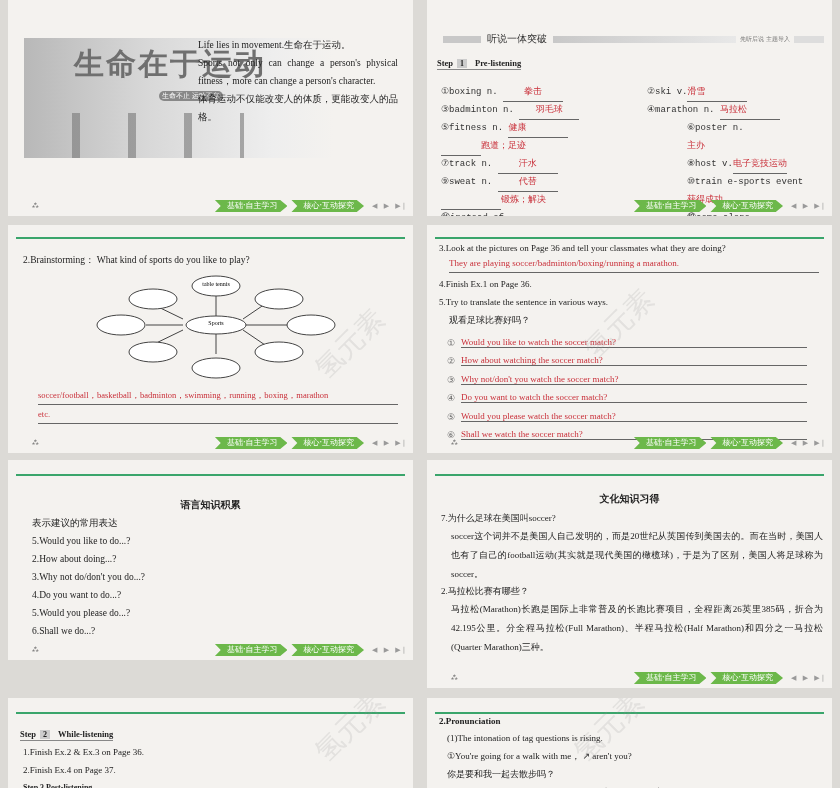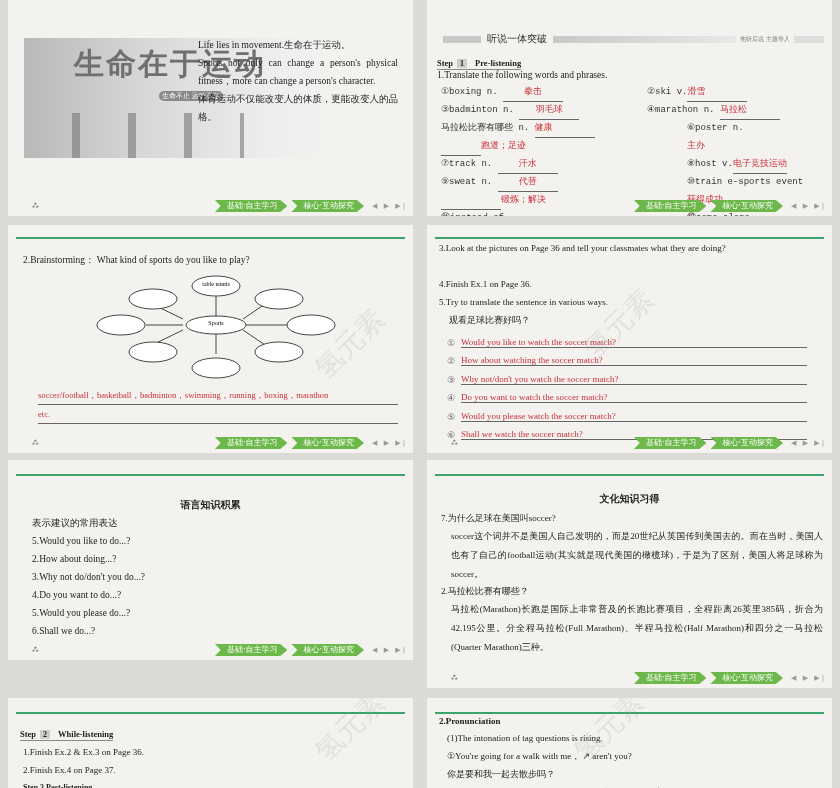--- a/index.html
+++ b/index.html
@@ -47,32 +47,31 @@
   <div style="position:absolute; left:8px; top:34px; right:8px; height:14px; display:flex; align-items:center;padding-left:8px;">
     <div style="width:38px; height:7px; background:#c8c8c8;"></div>
     <div style="font-family:'DejaVu Sans',sans-serif; font-size:10px; color:#333; margin:0 6px;">听说一体突破</div>
     <div style="flex:1; height:7px; background:linear-gradient(90deg,#c8c8c8,#e8e8e8);"></div>
     <div style="font-family:'DejaVu Sans',sans-serif; font-size:6px; color:#777; margin:0 4px;">先听后说  主题导入</div>
     <div style="width:30px; height:7px; background:#ddd;"></div>
   </div>
   <div style="position:absolute; left:10px; top:54px;">
     <span class="step"><span>Step</span><span class="stepnum">1</span><span>Pre-listening</span></span>
   </div>
-  <div class="txt" style="position:absolute; left:10px; top:68px;">1.Translate the following words and phrases.</div>
   <div class="mono" style="position:absolute; left:14px; top:86px; width:380px; line-height:17px; color:#333;">
     <div style="display:flex;">
         <span style="width:206px;"><span>①boxing n.</span> <span class="ul red" style="width:60px; text-align:center;">拳击</span></span>
         <span><span>②ski v.</span><span class="ul red" style="width:60px;">滑雪</span></span>
       </div>
     <div style="display:flex;">
         <span style="width:206px;"><span>③badminton n.</span> <span class="ul red" style="width:60px; text-align:center;">羽毛球</span></span>
         <span><span>④marathon n.</span> <span class="ul red" style="width:60px;">马拉松</span></span>
       </div>
     <div style="display:flex;">
-        <span style="width:246px;"><span>马拉松比赛有哪些 n.</span> <span class="ul red" style="width:60px;">健康</span></span>
+        <span style="width:246px;"><span>⑤fitness n.</span> <span class="ul red" style="width:60px;">健康</span></span>
         <span>⑥poster n.</span>
       </div>
     <div style="display:flex;">
         <span style="width:246px;"><span class="ul" style="width:40px;">&nbsp;</span><span class="red">跑道；足迹</span></span>
         <span class="red">主办</span>
       </div>
     <div style="display:flex;">
         <span style="width:246px;"><span>⑦track n.</span> <span class="ul red" style="width:60px; text-align:center;">汗水</span></span>
         <span><span>⑧host v.</span><span class="ul red">电子竞技运动</span></span>
       </div>
@@ -129,20 +128,21 @@
     <div class="navtag">基础·自主学习</div>
     <div class="navtag">核心·互动探究</div>
     <div class="navarrows">◀ ▶ ▶|</div>
   </div>
   <div class="watermark" style="left:300px; top:100px;">氢元素</div>
 </div>
 
 <div class="slide" style="left:427px; top:225px; height:228px;">
   <div class="topline" style="top:12px;"></div>
   <div class="txt" style="position:absolute; left:12px; top:14px; font-size:9px;">3.Look at the pictures on Page 36 and tell your classmates what they are doing?</div>
+  <div class="txt red" style="position:absolute; left:22px; top:29px; width:370px; border-bottom:1px solid #666; font-size:9px;">They are playing soccer/badminton/boxing/running a marathon.</div>
   <div class="txt" style="position:absolute; left:12px; top:50px; font-size:9px;">4.Finish Ex.1 on Page 36.</div>
   <div class="txt" style="position:absolute; left:12px; top:68px; font-size:9px;">5.Try to translate the sentence in various ways.</div>
   <div class="txt" style="position:absolute; left:22px; top:86px; font-size:9px;">观看足球比赛好吗？</div>
   <div style="position:absolute; left:20px; top:104px; width:360px;">
     <div style="display:flex; height:18.5px; align-items:flex-end;">
         <span style="font-size:9px; color:#666; width:14px;">①</span>
         <span class="red" style="flex:1; font-size:9px; border-bottom:1px solid #666;">Would you like to watch the soccer match?</span>
       </div>
     <div style="display:flex; height:18.5px; align-items:flex-end;">
         <span style="font-size:9px; color:#666; width:14px;">②</span>

